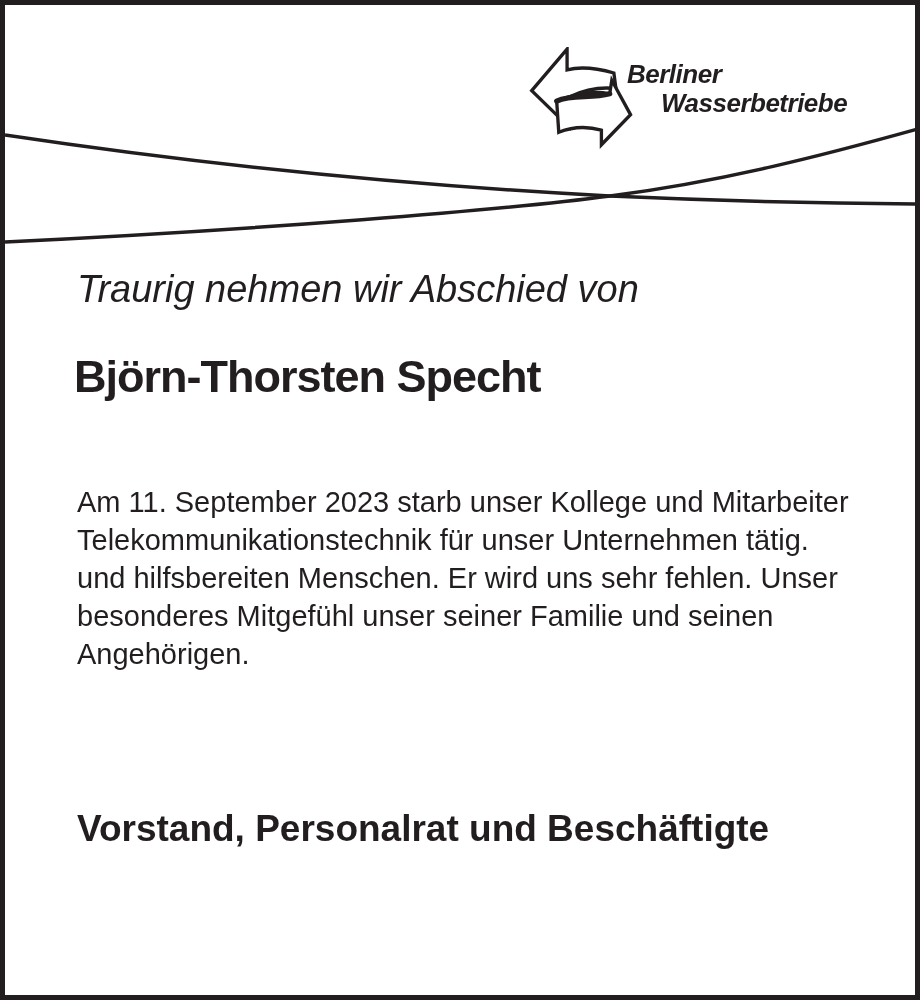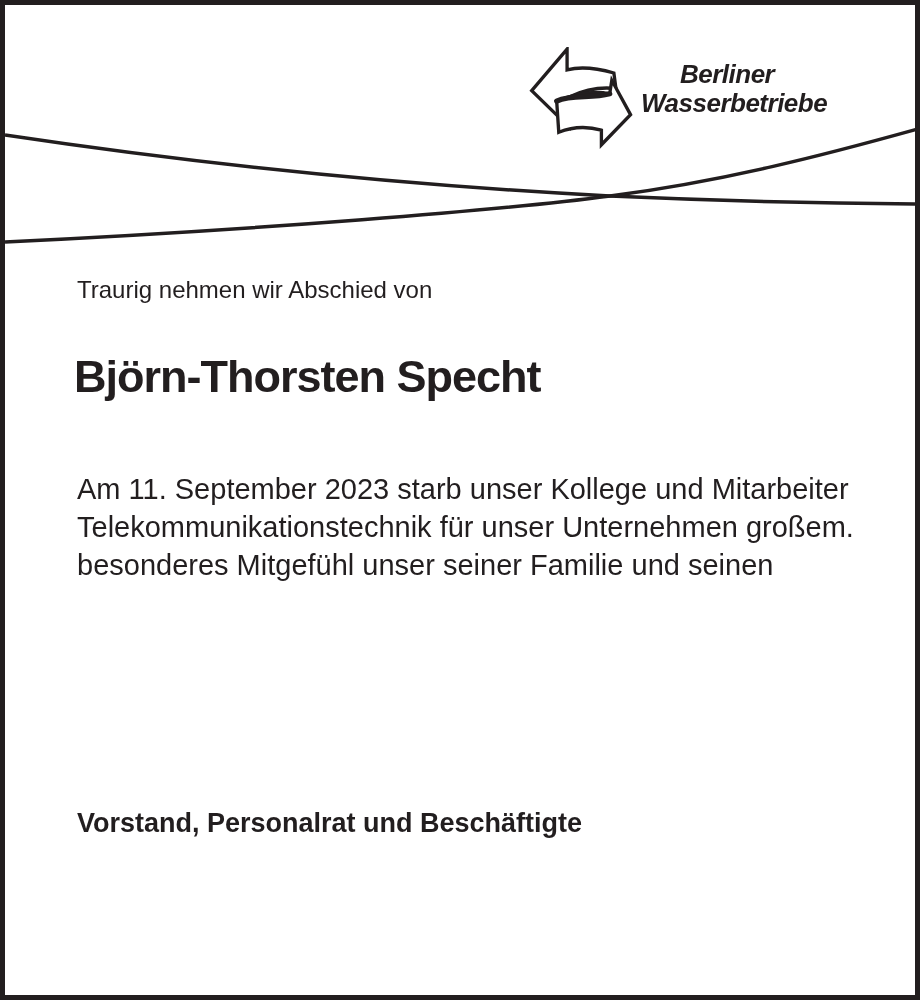--- a/index.html
+++ b/index.html
@@ -13,43 +13,43 @@
     font-family:"Liberation Sans","DejaVu Sans",sans-serif;
     color:#221e1f;
   }
   .abs{position:absolute;}
   .logo-icon{left:523px;top:42px;width:126px;height:104px;}
   .logo-text{
     left:622px;top:55px;
     font-size:26px;font-weight:700;font-style:italic;
     line-height:29px;letter-spacing:-0.5px;
     white-space:nowrap;
-    text-align:center;
   }
-  .logo-text .l2{margin-left:14px;}
+  .logo-text .l2{margin-left:34px;}
   .waves{left:0;top:98px;width:920px;height:164px;}
   .intro{
-    left:72px;top:271px;
-    font-size:24px;font-weight:400;
+    left:72px;top:263px;
+    font-size:38px;font-weight:400;
     white-space:nowrap;
+    font-style:italic;
   }
   .name{
     left:69px;top:346px;
     font-size:45px;font-weight:700;
     letter-spacing:-1px;
     white-space:nowrap;
   }
   .body-text{
-    left:72px;top:465px;
+    left:72px;top:478px;
     font-size:29px;line-height:38px;
     white-space:nowrap;
   }
   .signature{
     left:72px;top:803px;
-    font-size:27px;font-weight:700;
+    font-size:37px;font-weight:700;
     white-space:nowrap;
   }
 </style>
 </head>
 <body>
 
 <div class="page">
 
   <svg class="abs logo-icon" viewBox="0 0 120 100" aria-hidden="true">
 
@@ -79,19 +79,21 @@
 
     <path d="M0,139 C250,127 500,107 605,93 C720,78 820,52 920,24" fill="none" stroke="#221e1f" stroke-width="3.5"></path>
   </svg>
 
   <div class="abs intro">Traurig nehmen wir Abschied von</div>
 
   <div class="abs name">Björn-Thorsten Specht</div>
 
   <div class="abs body-text">
     <div>Am 11. September 2023 starb unser Kollege und Mitarbeiter</div>
-    <div>Telekommunikationstechnik für unser Unternehmen großem.</div>
+    <div>Telekommunikationstechnik für unser Unternehmen tätig.</div>
+    <div>und hilfsbereiten Menschen. Er wird uns sehr fehlen. Unser</div>
     <div>besonderes Mitgefühl unser seiner Familie und seinen</div>
+    <div>Angehörigen.</div>
   </div>
 
   <div class="abs signature">Vorstand, Personalrat und Beschäftigte</div>
 
 </div>
 
 </body></html>

